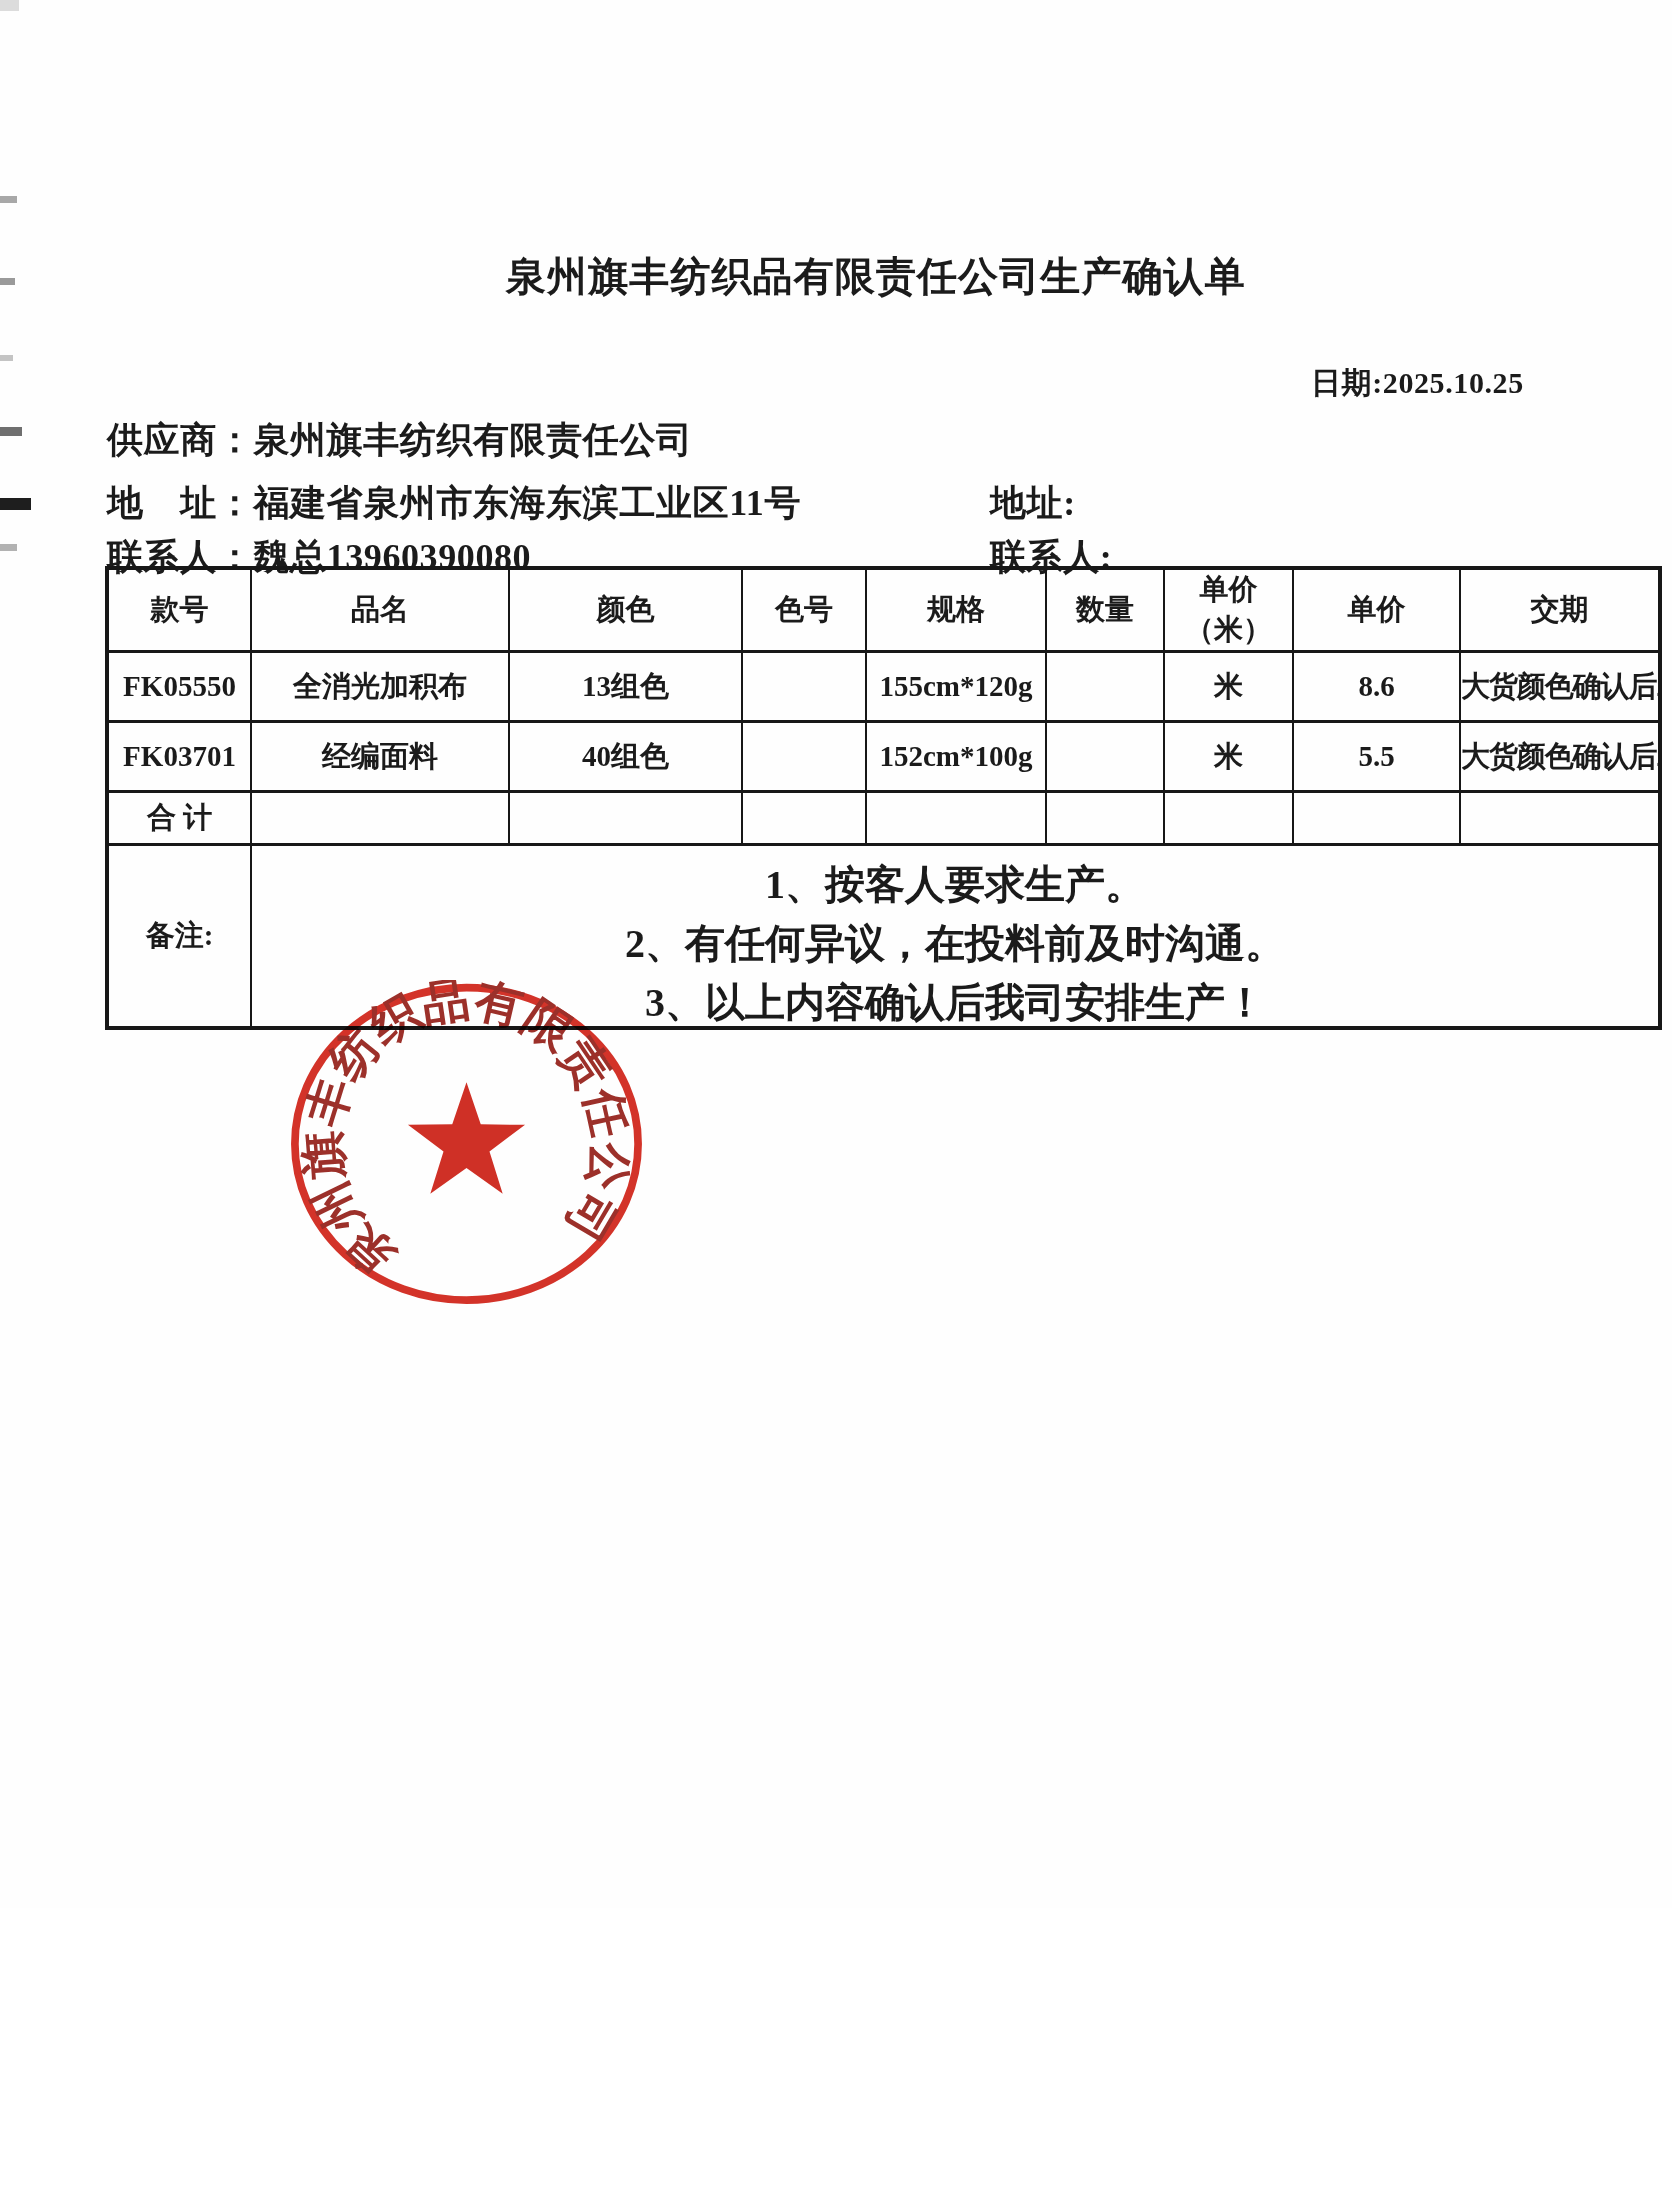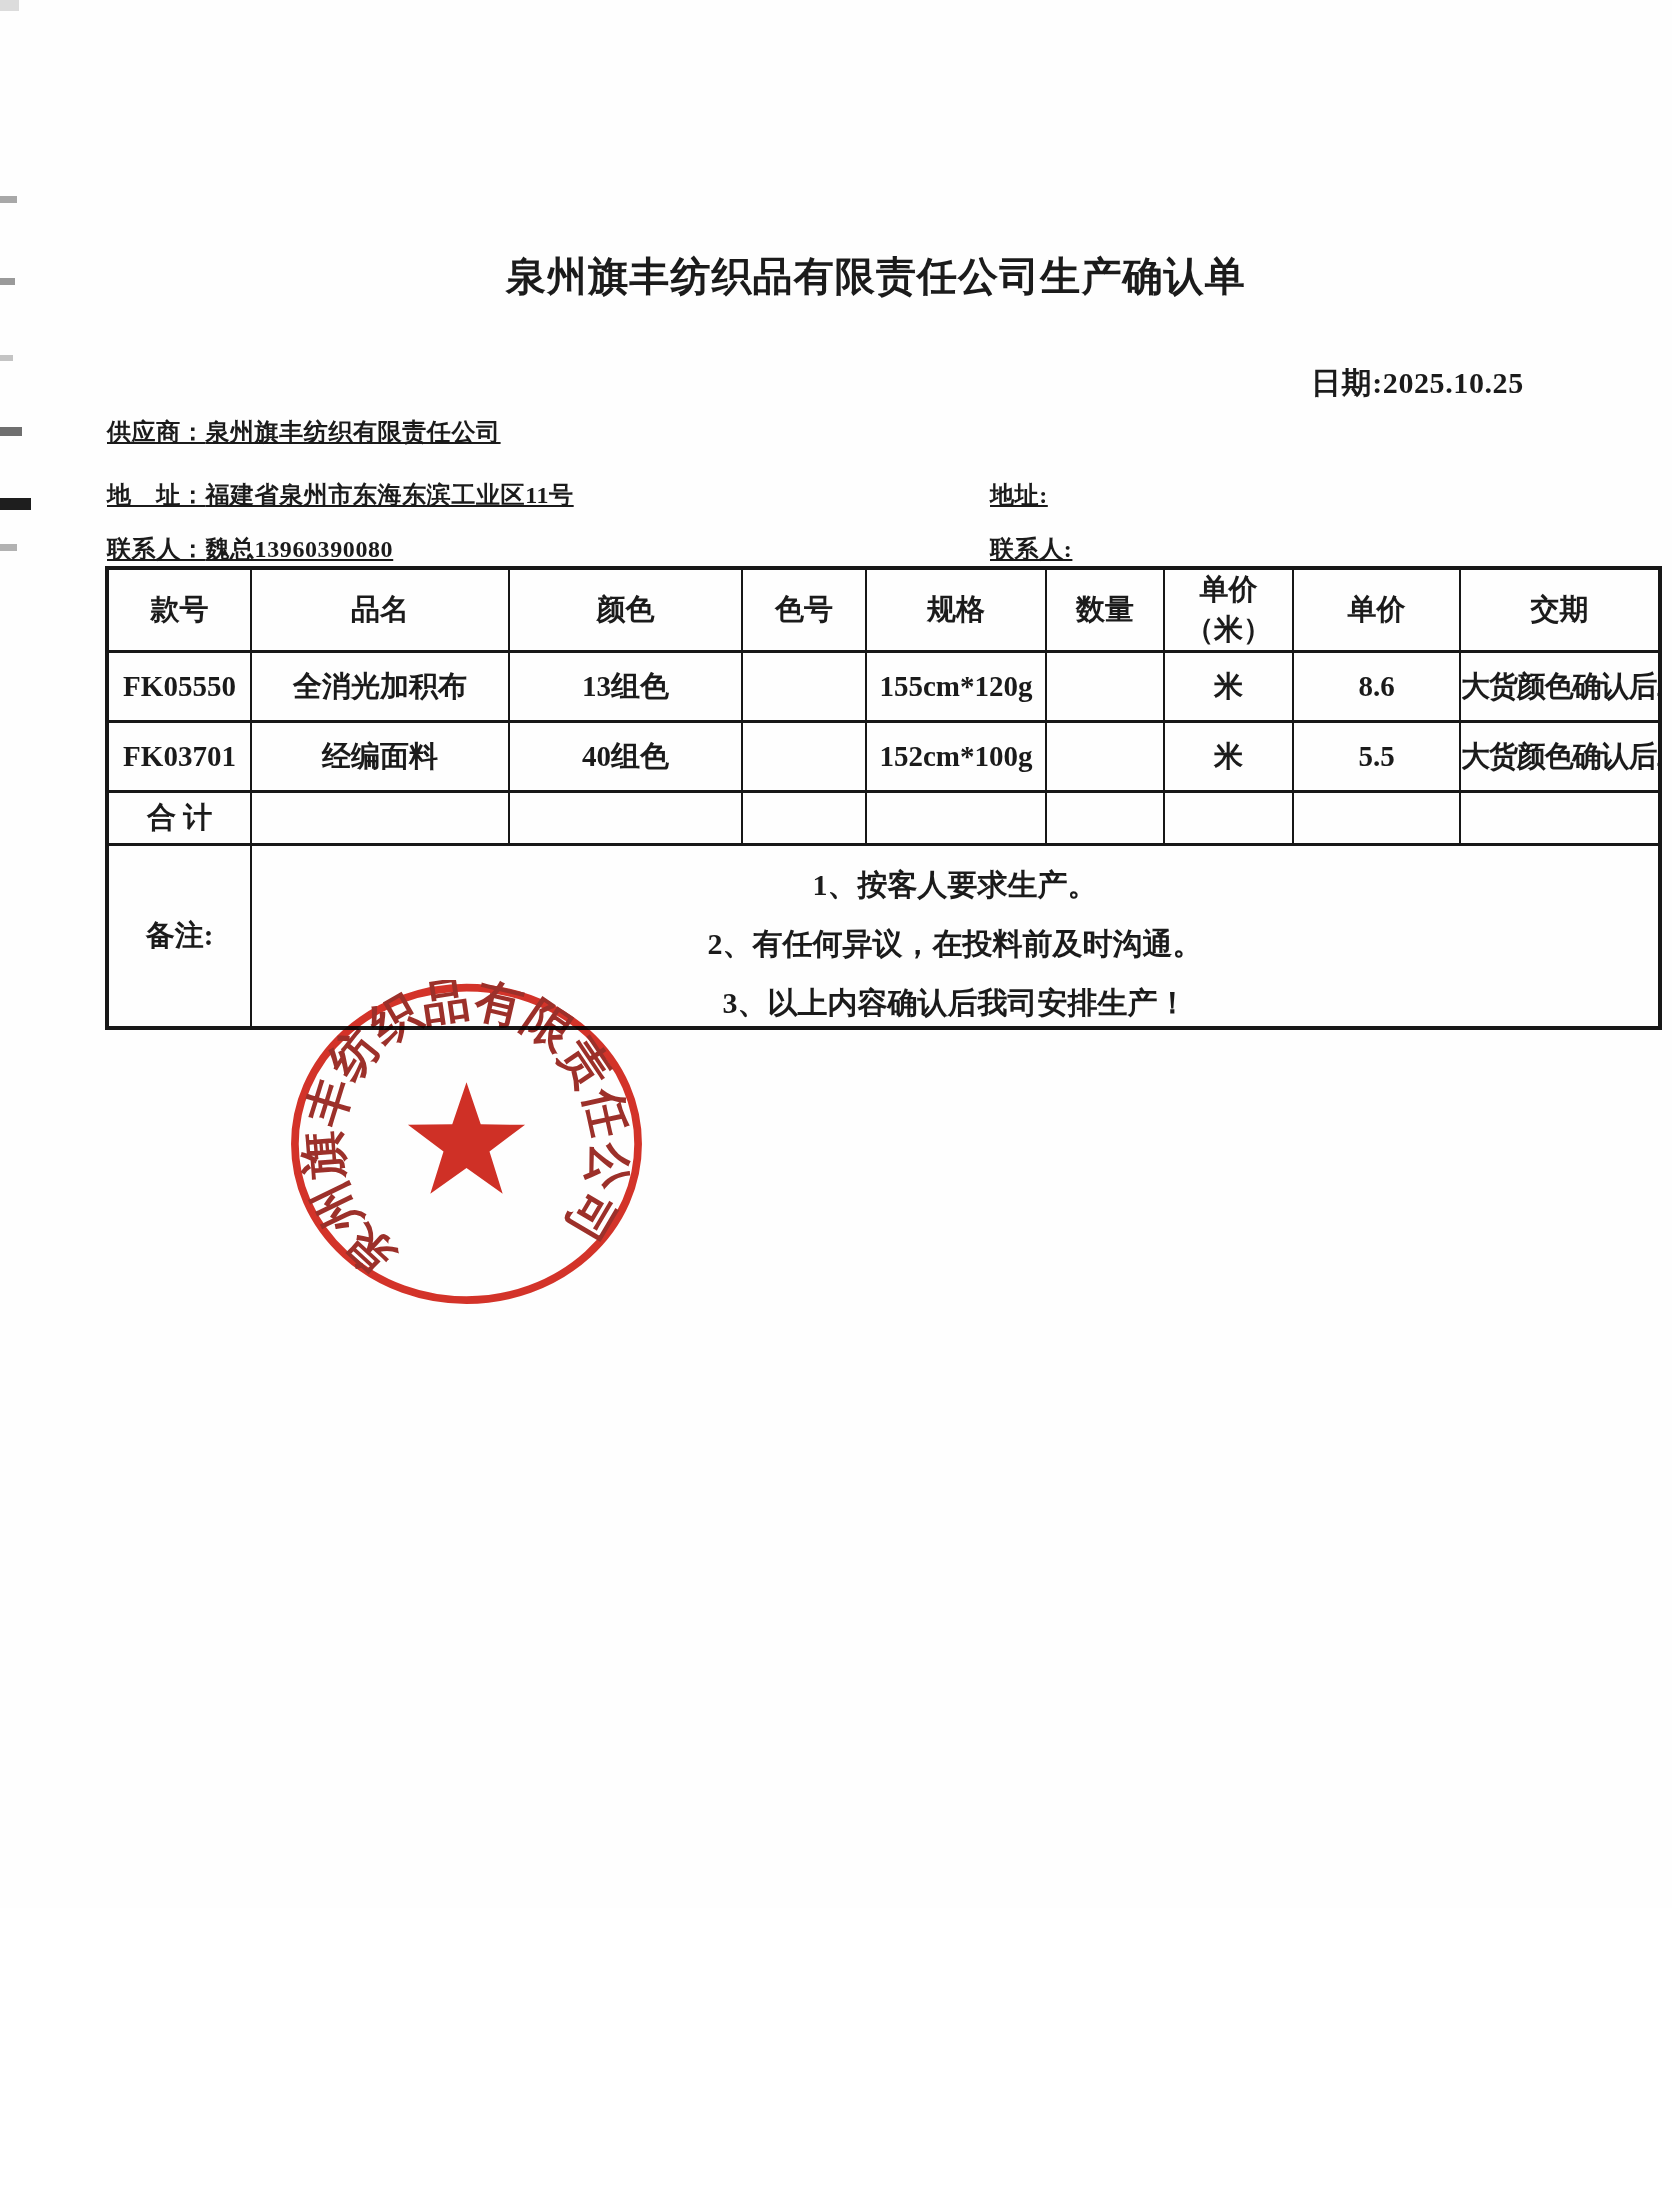--- a/index.html
+++ b/index.html
@@ -13,21 +13,21 @@
     overflow:hidden;
   }
   .doc-title{
     position:absolute;left:506px;top:249px;
     font-size:40px;letter-spacing:1.1px;white-space:nowrap;
   }
   .doc-date{
     position:absolute;left:1311px;top:363px;
     font-size:30px;white-space:nowrap;letter-spacing:0.6px;
   }
-  .info-line{position:absolute;font-size:24px;white-space:nowrap;letter-spacing:0.6px;text-decoration:underline;}
+  .info-line{position:absolute;font-size:36px;white-space:nowrap;letter-spacing:0.6px;}
   .il-s1{left:107px;top:416px;}
   .il-s2{left:107px;top:479px;}
   .il-s3{left:107px;top:533px;}
   .il-b1{left:990px;top:416px;}
   .il-b2{left:990px;top:479px;}
   .il-b3{left:990px;top:533px;}
 
   table.order{
     position:absolute;left:105px;top:566px;
     border-collapse:collapse;table-layout:fixed;
@@ -41,21 +41,21 @@
     font-size:29px;font-weight:bold;color:#1b1b1b;
     padding:0;overflow:hidden;
   }
   tr.hdr{height:51px;}
   tr.r1,tr.r2{height:70px;}
   tr.tot{height:53px;}
   tr.rem{height:183px;}
   td.delivery{font-size:24px;letter-spacing:-1.1px;white-space:nowrap;}
   td.remarks-label{font-size:31px;font-family:Liberation Serif, serif;}
   td.remarks-body{text-align:left;padding-left:10px;}
-  .note-line{font-size:30px;line-height:43px;white-space:nowrap;margin-top:16px;}
+  .note-line{font-size:40px;line-height:43px;white-space:nowrap;margin-top:16px;}
 
   .stamp{
     position:absolute;left:286px;top:980px;
     width:361px;height:330px;
     mix-blend-mode:multiply;
     opacity:.94;
   }
   .edge-mark{position:absolute;left:0;}
 </style>
 </head>

